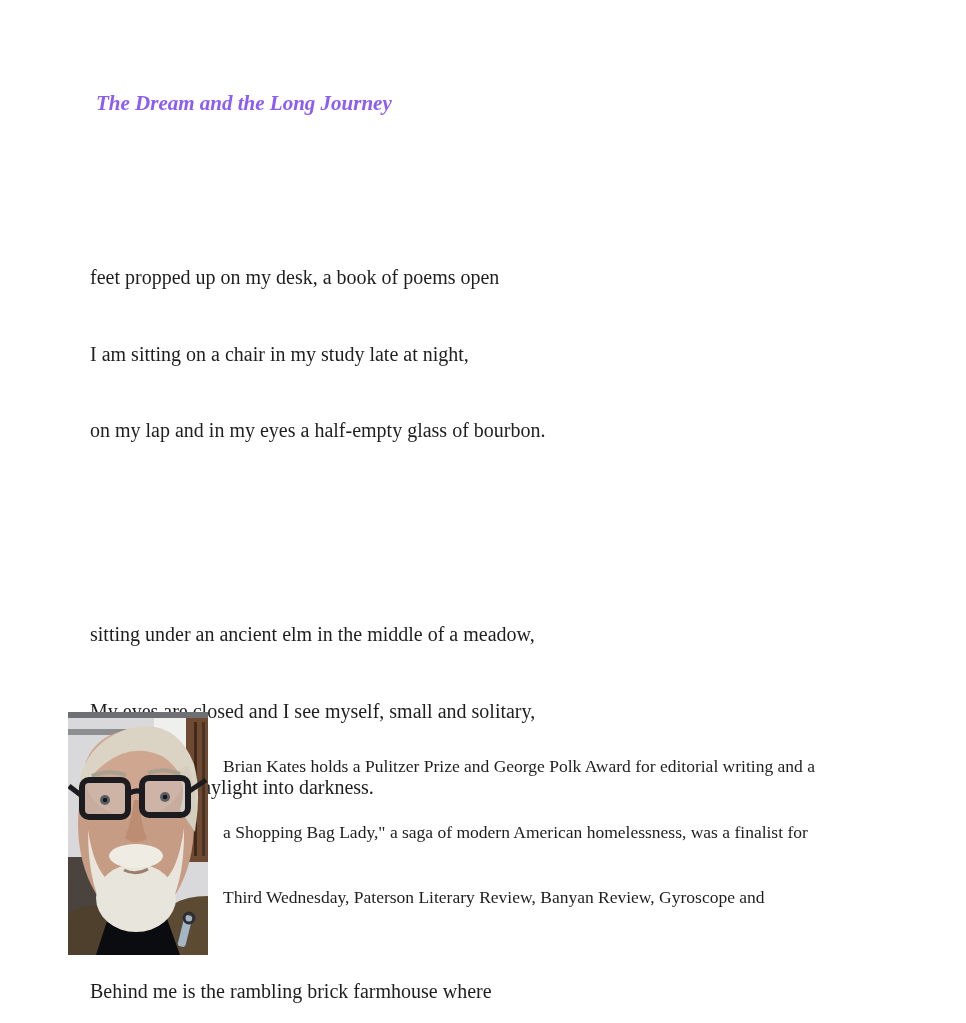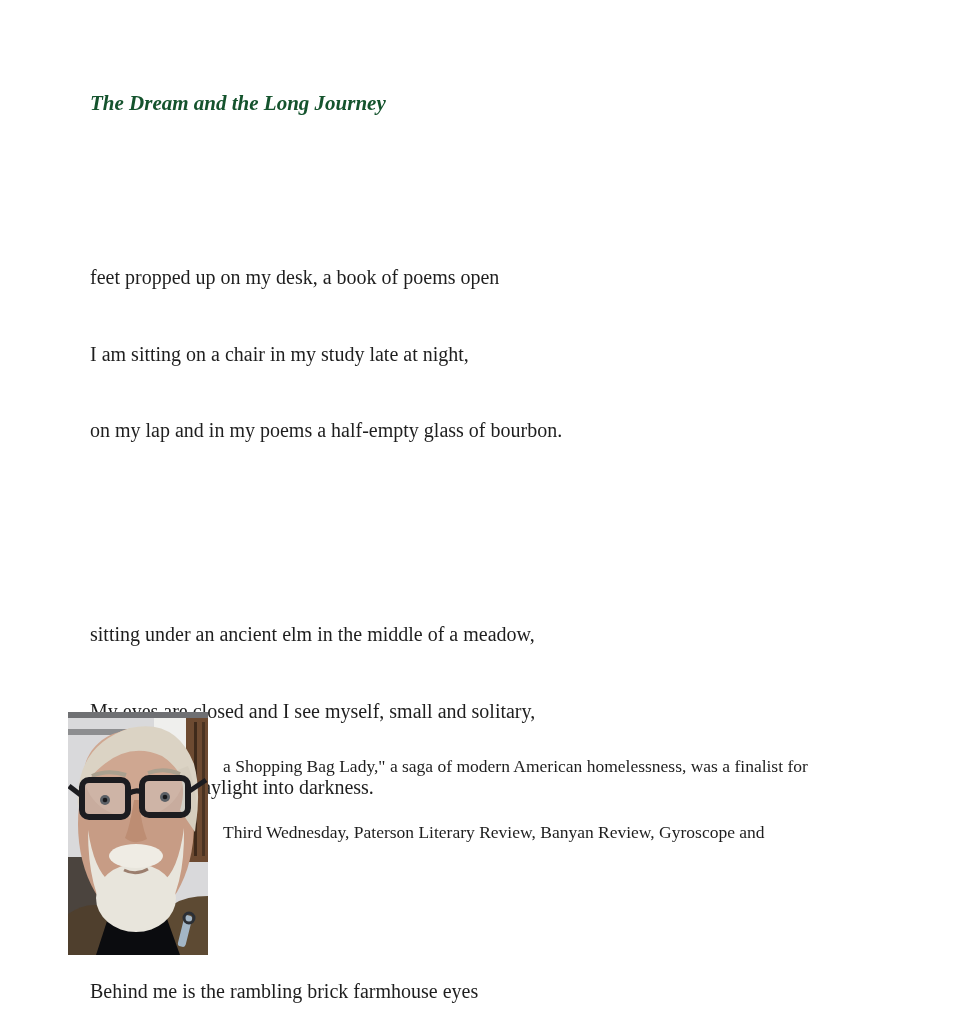--- a/index.html
+++ b/index.html
@@ -15,27 +15,27 @@
     font-family: "Liberation Serif", serif;
     color: #1e1e1e;
   }
   .page {
     position: absolute;
     inset: 0;
     background: #ffffff;
   }
   .poem-title {
     position: absolute;
-    left: 90px;
+    left: 96px;
     top: 91px;
     font-size: 21px;
     font-weight: bold;
     font-style: italic;
     white-space: pre;
-    color: #14532d;
+    color: #8b5cf6;
   }
   .poem-body {
     position: absolute;
     left: 90px;
     top: 163px;
     font-size: 20px;
     line-height: 25.5px;
     white-space: pre;
     color: #1e1e1e;
   }
@@ -67,29 +67,29 @@
 <body>
 
 <div class="page">
 
   <div class="poem-title">The Dream and the Long Journey</div>
 
   <div class="poem-body">
     <div class="stanza">
       <div class="poem-line">feet propped up on my desk, a book of poems open</div>
       <div class="poem-line">I am sitting on a chair in my study late at night,</div>
-      <div class="poem-line">on my lap and in my poems a half-empty glass of bourbon.</div>
+      <div class="poem-line">on my lap and in my eyes a half-empty glass of bourbon.</div>
     </div>
     <div class="stanza">
       <div class="poem-line">sitting under an ancient elm in the middle of a meadow,</div>
       <div class="poem-line">My eyes are closed and I see myself, small and solitary,</div>
       <div class="poem-line">dusk edging daylight into darkness.</div>
     </div>
     <div class="stanza">
-      <div class="poem-line">Behind me is the rambling brick farmhouse eyes</div>
+      <div class="poem-line">Behind me is the rambling brick farmhouse where</div>
       
       
     </div>
     
     
   </div>
 
   <div class="author-photo">
     <svg viewBox="0 0 140 243" xmlns="http://www.w3.org/2000/svg">
 
@@ -132,19 +132,20 @@
       <circle cx="37" cy="88" r="2.3" fill="#17181b"></circle>
       <circle cx="97" cy="85" r="5" fill="#5b6066"></circle>
       <circle cx="97" cy="85" r="2.3" fill="#17181b"></circle>
 
       <rect x="113" y="203" width="8" height="32" rx="3" fill="#a3b6c6" transform="rotate(14 117 219)"></rect>
       <circle cx="121" cy="206" r="5" fill="none" stroke="#2b2f35" stroke-width="3"></circle>
     </svg>
   </div>
 
   <div class="bio-text">
+    <div class="bio-line">Brian Kates holds a Pulitzer Prize and George Polk Award for editorial writing and a</div>
     <div class="bio-line">a Shopping Bag Lady," a saga of modern American homelessness, was a finalist for</div>
     <div class="bio-line">Third Wednesday, Paterson Literary Review, Banyan Review, Gyroscope and</div>
     
     
   </div>
 
 </div>
 
 </body></html>

